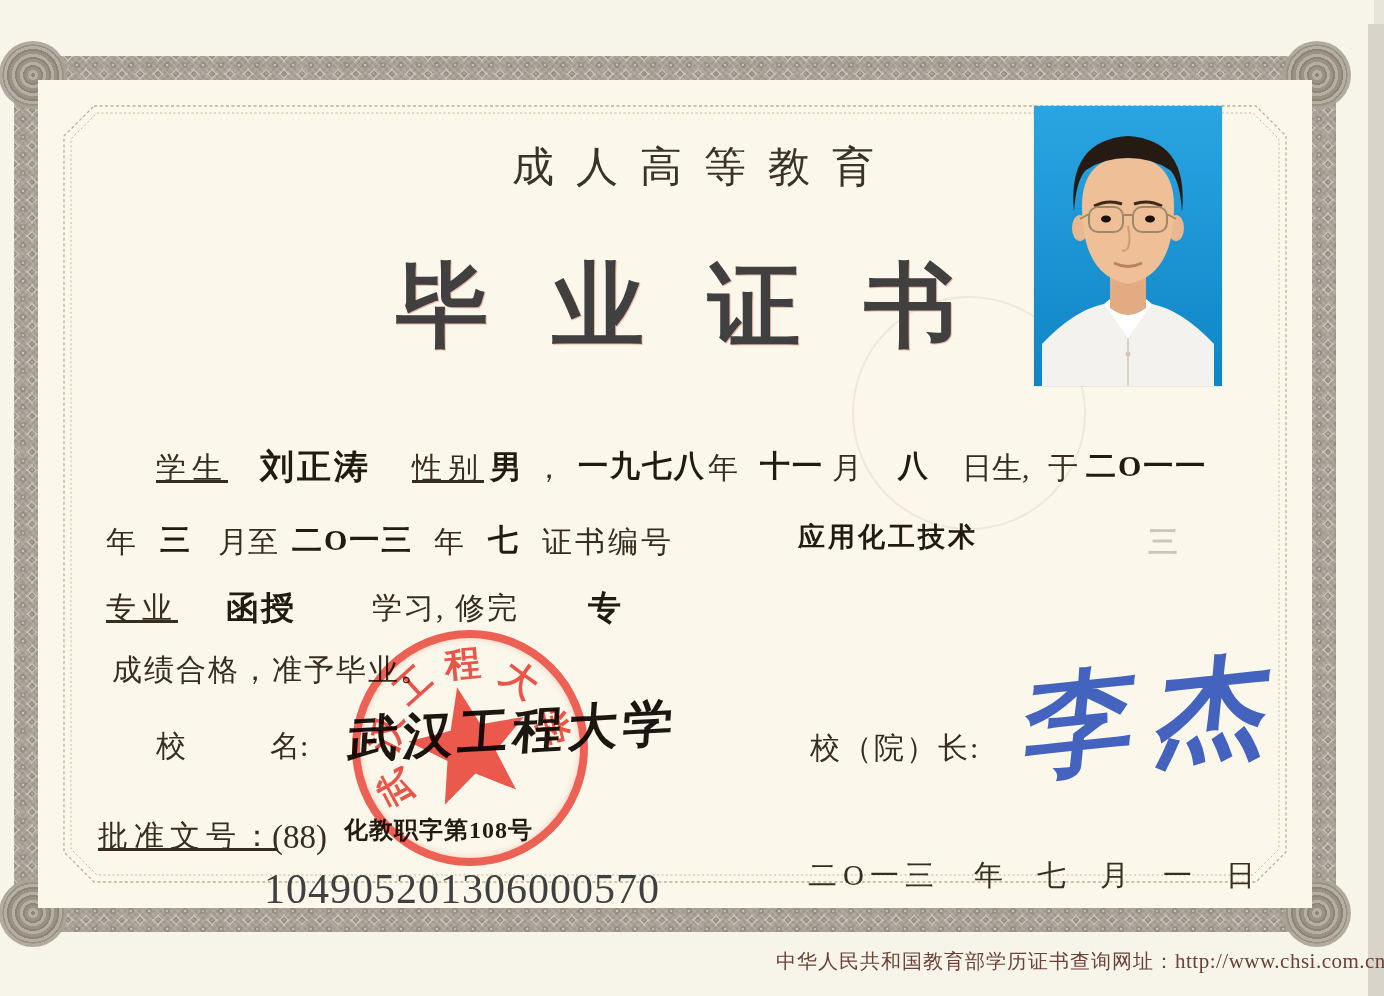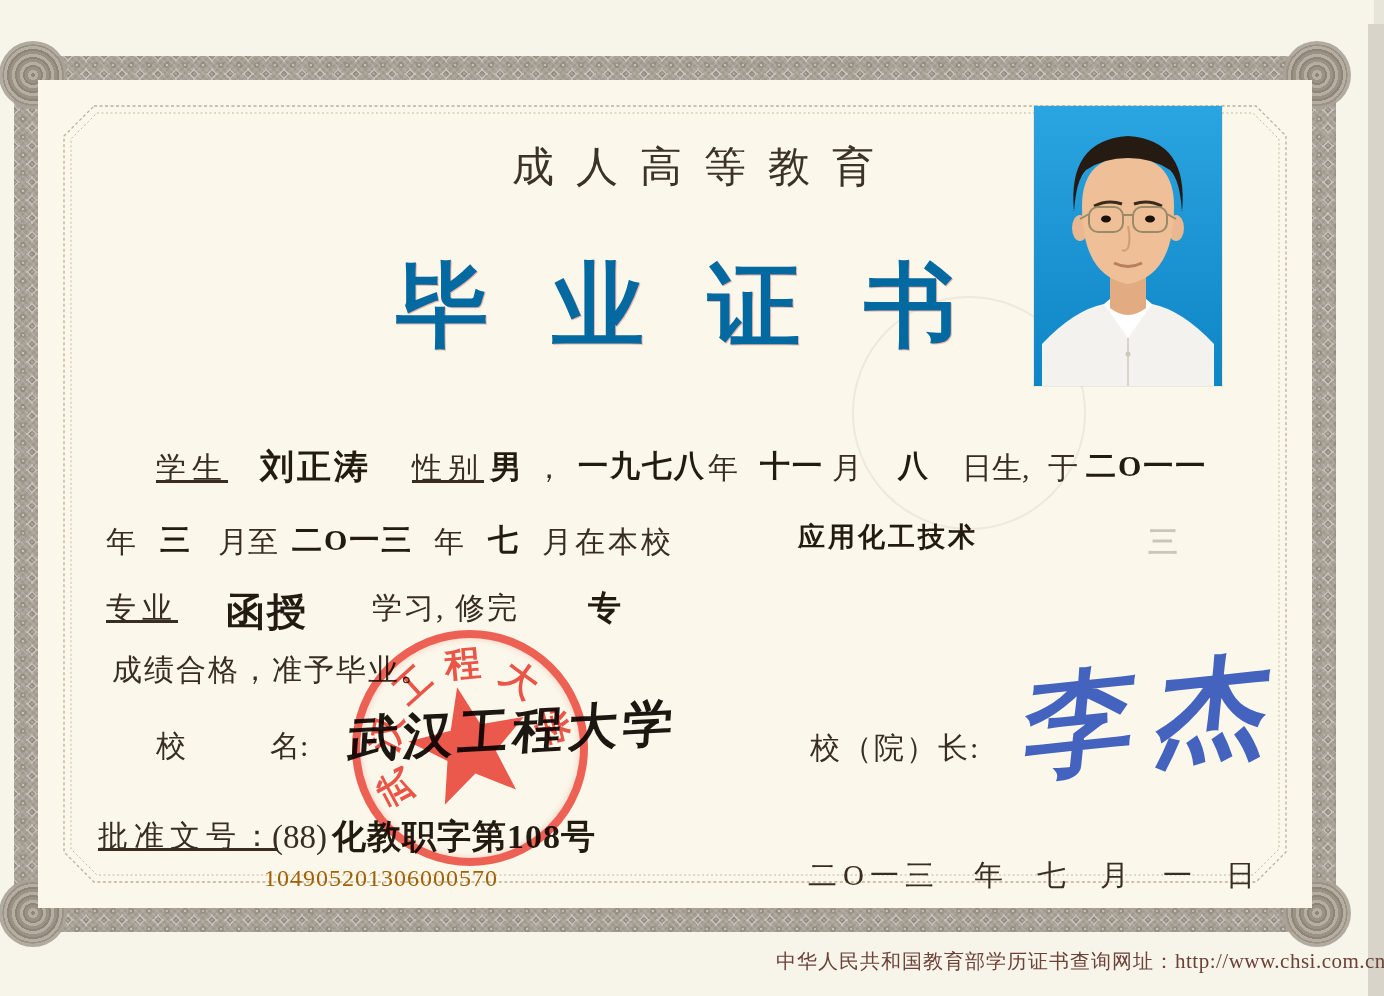--- a/index.html
+++ b/index.html
@@ -41,21 +41,21 @@
   }
 
   
   .t{position:absolute;color:#372d21;font-size:30px;line-height:1.22;white-space:nowrap;}
   .label{letter-spacing:6px;text-decoration:underline;}
   .stamp{font-weight:700;color:#221b12;}
   .hdr{
     left:512px;top:142px;font-size:42px;letter-spacing:22px;color:#3b3228;font-weight:500;
   }
   .title{
-    left:396px;top:250px;font-size:92px;letter-spacing:64px;font-weight:700;color:#0369a1;
+    left:396px;top:250px;font-size:92px;letter-spacing:64px;font-weight:700;color:#404040;
     text-shadow:1px 1px 0 rgba(210,56,46,.35);
   }
   .ghost-mark{opacity:.22;}
 
   
   .photo{position:absolute;left:1034px;top:106px;width:188px;height:280px;box-shadow:0 0 0 1px rgba(0,0,0,.06);}
 
   
   .seal{
     position:absolute;left:352px;top:630px;width:236px;height:236px;z-index:3;
@@ -165,26 +165,26 @@
   <div class="t" style="left:962px;top:450px">日生,</div>
   <div class="t" style="left:1048px;top:450px">于</div>
   <div class="t stamp" style="left:1086px;top:448px;letter-spacing:2px">二O一一</div>
 
   <div class="t" style="left:106px;top:524px">年</div>
   <div class="t stamp" style="left:160px;top:522px">三</div>
   <div class="t" style="left:218px;top:524px">月至</div>
   <div class="t stamp" style="left:292px;top:522px;letter-spacing:2px">二O一三</div>
   <div class="t" style="left:434px;top:524px">年</div>
   <div class="t stamp" style="left:488px;top:522px">七</div>
-  <div class="t" style="left:542px;top:524px;letter-spacing:3px">月在本校</div>
+  <div class="t" style="left:542px;top:524px;letter-spacing:3px">证书编号</div>
   <div class="t stamp" style="left:798px;top:521px;font-size:27px;letter-spacing:3px">应用化工技术</div>
   <div class="t stamp ghost-mark" style="left:1148px;top:524px">三</div>
 
   <div class="t label" style="left:106px;top:590px">专业</div>
-  <div class="t stamp" style="left:226px;top:588px;font-size:39px;letter-spacing:2px">函授</div>
+  <div class="t stamp" style="left:226px;top:588px;font-size:33px;letter-spacing:2px">函授</div>
   <div class="t" style="left:372px;top:590px;letter-spacing:2px">学习, 修完</div>
   <div class="t stamp" style="left:588px;top:588px;font-size:33px">专</div>
 
   <div class="t" style="left:112px;top:652px;letter-spacing:2px">成绩合格，准予毕业。</div>
 
   <div class="t" style="left:156px;top:728px">校</div>
   <div class="t" style="left:270px;top:728px">名:</div>
   <div class="school-hand">武汉工程大学</div>
   <div class="t" style="left:810px;top:730px;letter-spacing:2px">校（院）长:</div>
   <div class="signature">李杰</div>
@@ -197,23 +197,23 @@
     <span class="seal-char" style="--a:-118deg">武</span>
     <span class="seal-char" style="--a:-80deg">汉</span>
     <span class="seal-char" style="--a:-42deg">工</span>
     <span class="seal-char" style="--a:-5deg">程</span>
     <span class="seal-char" style="--a:36deg">大</span>
     <span class="seal-char" style="--a:76deg">学</span>
   </div>
 
   <div class="t label" style="left:98px;top:818px">批准文号：</div>
   <div class="t" style="left:272px;top:817px;font-size:33px">(88)</div>
-  <div class="t stamp" style="left:332px;top:816px;font-size:34px;letter-spacing:1px">化教职字第108号</div>
-
-  <div class="t" style="left:264px;top:864px;font-size:24px;letter-spacing:1px;color:#a16207">104905201306000570</div>
+  <div class="t stamp" style="left:344px;top:816px;font-size:24px;letter-spacing:1px">化教职字第108号</div>
+
+  <div class="t" style="left:264px;top:864px;font-size:42px;letter-spacing:1px;color:#404040">104905201306000570</div>
 
   <div class="date-row">
     <span class="y">二O一三</span>
     <span>年</span>
     <span>七</span>
     <span>月</span>
     <span>一</span>
     <span>日</span>
   </div>
 

